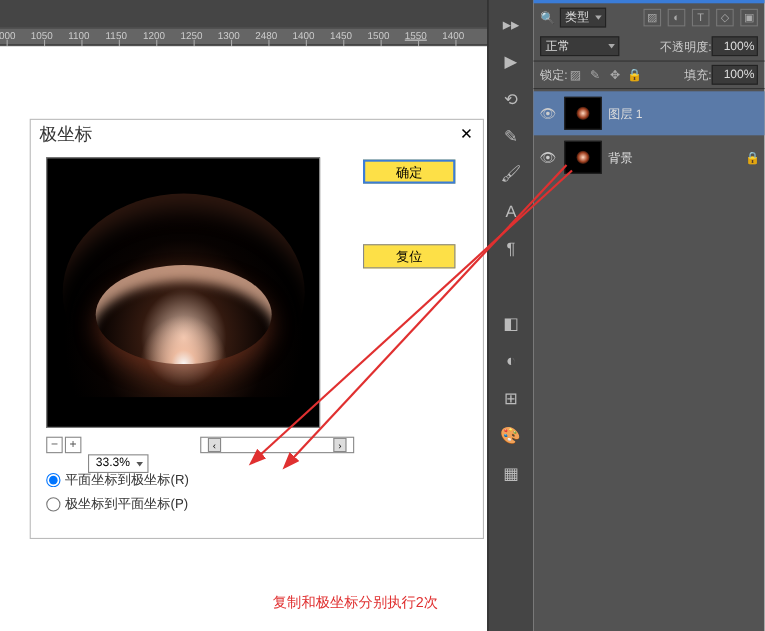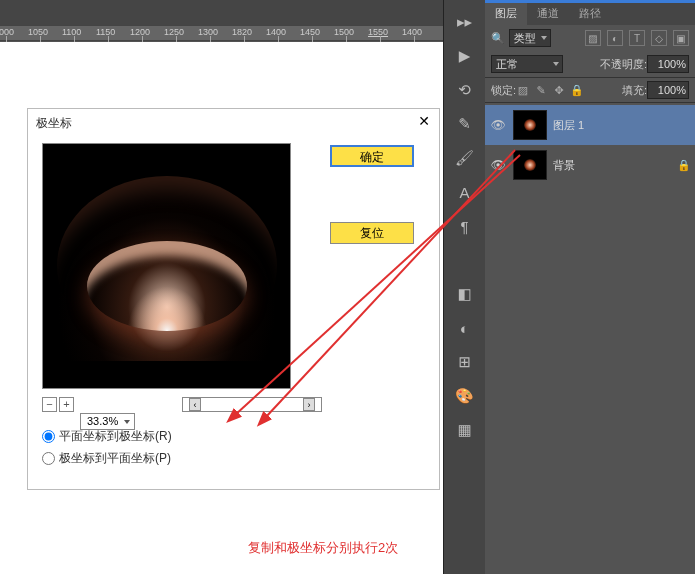--- a/index.html
+++ b/index.html
@@ -6,21 +6,21 @@
 body { width: 695px; height: 574px; background: #fff; position: relative; overflow: hidden; }
 
 .main-bg { position: absolute; left: 0; top: 0; width: 443px; height: 574px; background: #535353; }
 .ruler { position: absolute; left: 0; top: 25px; height: 16px; width: 443px; background: #656565; border-top: 1px solid #444; border-bottom: 1px solid #444; font-size: 9px; color: #ccc; }
 .ruler span { position: absolute; top: 1px; }
 .ruler .tick { position: absolute; top: 10px; width: 1px; height: 6px; background: #aaa; }
 .topbar { position: absolute; left: 0; top: 0; width: 443px; height: 25px; background: #454545; }
 .whitefill { position: absolute; left: 0; top: 42px; width: 443px; height: 532px; background: #fff; }
 
 .dialog { position: absolute; left: 27px; top: 108px; width: 413px; height: 382px; background: #fff; border: 1px solid #bbb; }
-.dlg-title { height: 28px; line-height: 28px; padding-left: 8px; font-size: 12px; color: #333; position: relative; }
+.dlg-title { height: 28px; line-height: 28px; padding-left: 8px; font-size: 16px; color: #333; position: relative; }
 .dlg-close { position: absolute; right: 6px; top: 4px; width: 18px; height: 18px; line-height: 16px; text-align: center; font-size: 14px; cursor: pointer; }
 .dlg-body { position: relative; }
 
 .preview { position: absolute; left: 14px; top: 6px; width: 249px; height: 246px; background: #000; border: 1px solid #888; overflow: hidden; }
 .glow-base { position: absolute; left: 50%; top: 52%; width: 220px; height: 180px; transform: translate(-50%,-50%); background: radial-gradient(ellipse at 50% 70%, rgba(255,220,200,0.9) 0%, rgba(200,100,60,0.25) 25%, rgba(60,20,10,0.12) 50%, rgba(0,0,0,0) 70%); }
 .crescent { position: absolute; left: 50%; top: 58%; width: 160px; height: 90px; transform: translate(-50%,-50%); border-radius: 50%; box-shadow: 0 20px 10px -5px rgba(255,200,170,0.7) inset, 0 10px 20px rgba(180,80,50,0.35); background: radial-gradient(ellipse at 50% 100%, rgba(255,255,255,0.95) 0%, rgba(255,200,170,0.8) 10%, rgba(0,0,0,0) 35%); }
 .outer-ring { position: absolute; left: 50%; top: 50%; width: 220px; height: 180px; transform: translate(-50%,-50%); border-radius: 50%; box-shadow: 0 30px 20px -15px rgba(180,90,60,0.25) inset; }
 
 .preview-ctrl { position: absolute; left: 14px; top: 258px; width: 280px; height: 18px; display: flex; align-items: center; font-size: 11px; }
 .sq { width: 15px; height: 15px; border: 1px solid #888; margin-right: 2px; display: inline-flex; align-items: center; justify-content: center; font-size: 11px; color: #555; }
@@ -84,21 +84,21 @@
       <span style="left: 62px;">1100</span>
       <div class="tick" style="left: 74px;"></div>
       <span style="left: 96px;">1150</span>
       <div class="tick" style="left: 108px;"></div>
       <span style="left: 130px;">1200</span>
       <div class="tick" style="left: 142px;"></div>
       <span style="left: 164px;">1250</span>
       <div class="tick" style="left: 176px;"></div>
       <span style="left: 198px;">1300</span>
       <div class="tick" style="left: 210px;"></div>
-      <span style="left: 232px;">1820</span>
+      <span style="left: 232px;">2480</span>
       <div class="tick" style="left: 244px;"></div>
       <span style="left: 266px; text-align: right;">1400</span>
       <div class="tick" style="left: 278px;"></div>
       <span style="left: 300px;">1450</span>
       <div class="tick" style="left: 312px;"></div>
       <span style="left: 334px;">1500</span>
       <div class="tick" style="left: 346px;"></div>
       <span style="left: 368px; text-decoration: underline;">1550</span>
       <div class="tick" style="left: 380px;"></div>
       <span style="left: 402px;">1400</span>
@@ -145,25 +145,20 @@
   <div class="ticon">¶</div>
   <div class="ticon"></div>
   <div class="ticon">◧</div>
   <div class="ticon">◐</div>
   <div class="ticon">⊞</div>
   <div class="ticon">🎨</div>
   <div class="ticon">▦</div>
 </div>
 
 <div class="panel">
-  <div class="panel-tabs">
-    <div class="tab active">图层</div>
-    <div class="tab">通道</div>
-    <div class="tab">路径</div>
-  </div>
   <div class="row">
     <span style="margin-right:4px">🔍</span>
     <span class="select">类型</span>
     <div class="spacer"></div>
     <div class="filter-icons">
       <div class="fi">▨</div>
       <div class="fi">◐</div>
       <div class="fi">T</div>
       <div class="fi">◇</div>
       <div class="fi">▣</div>

